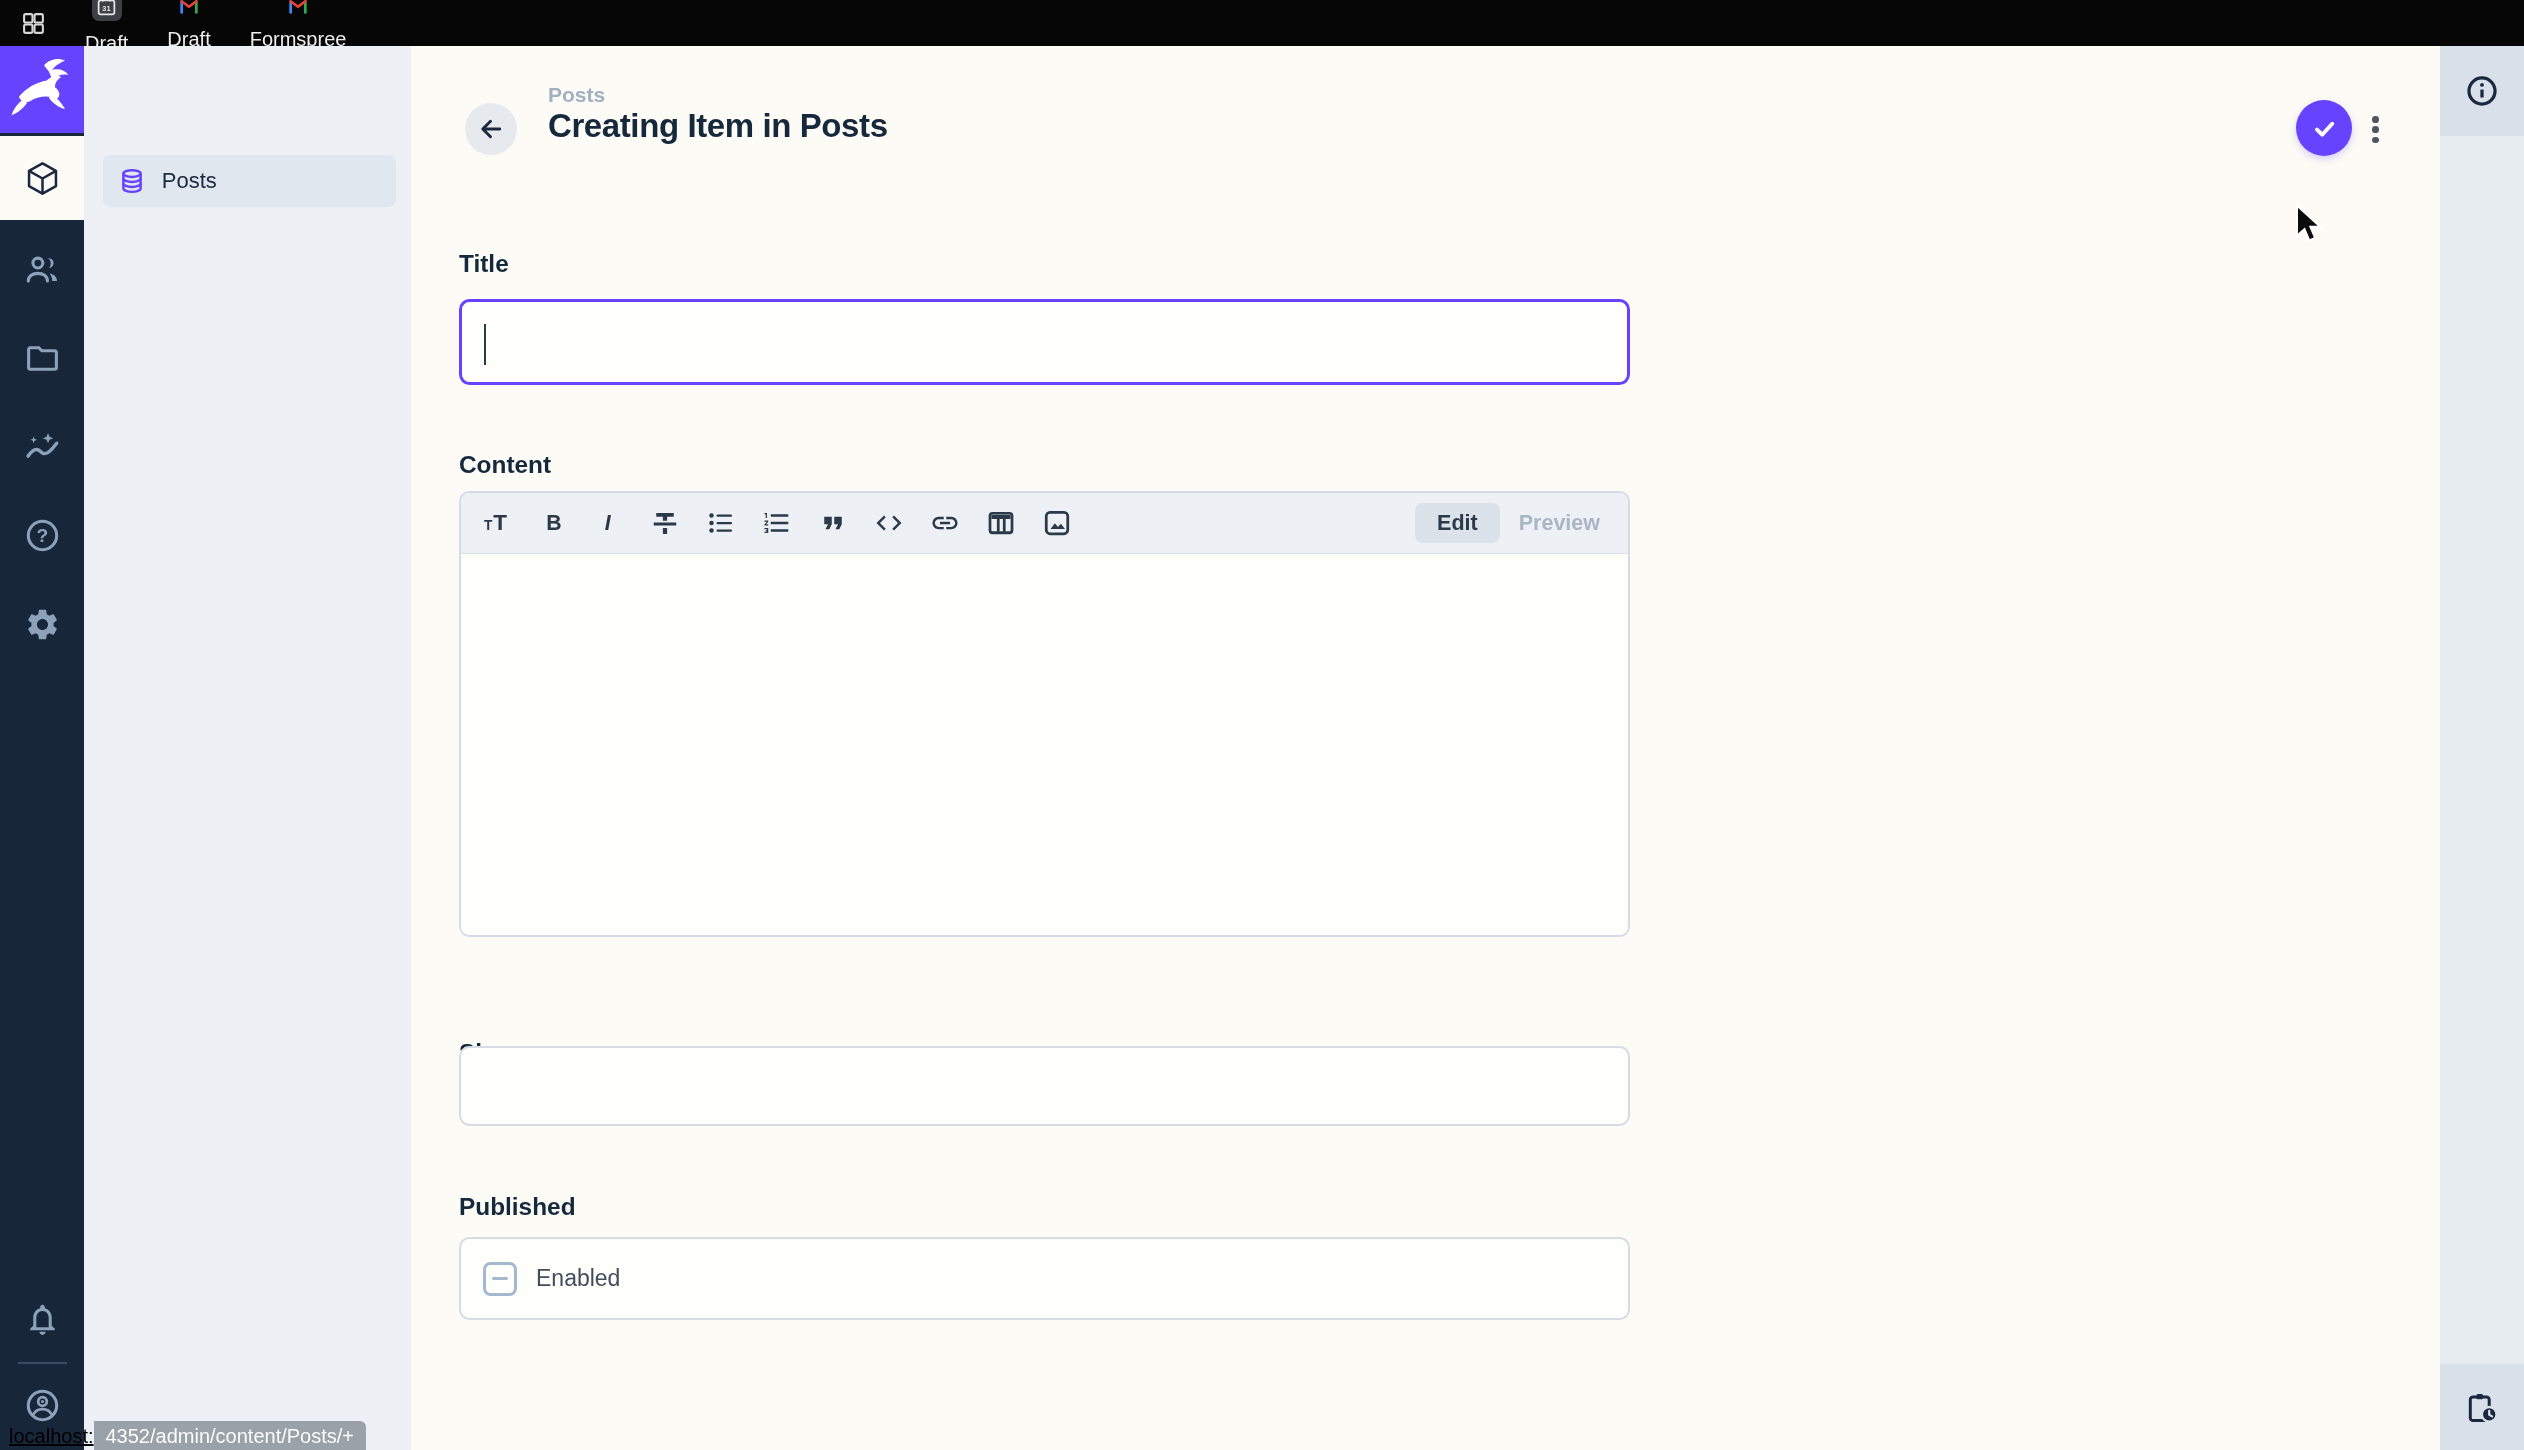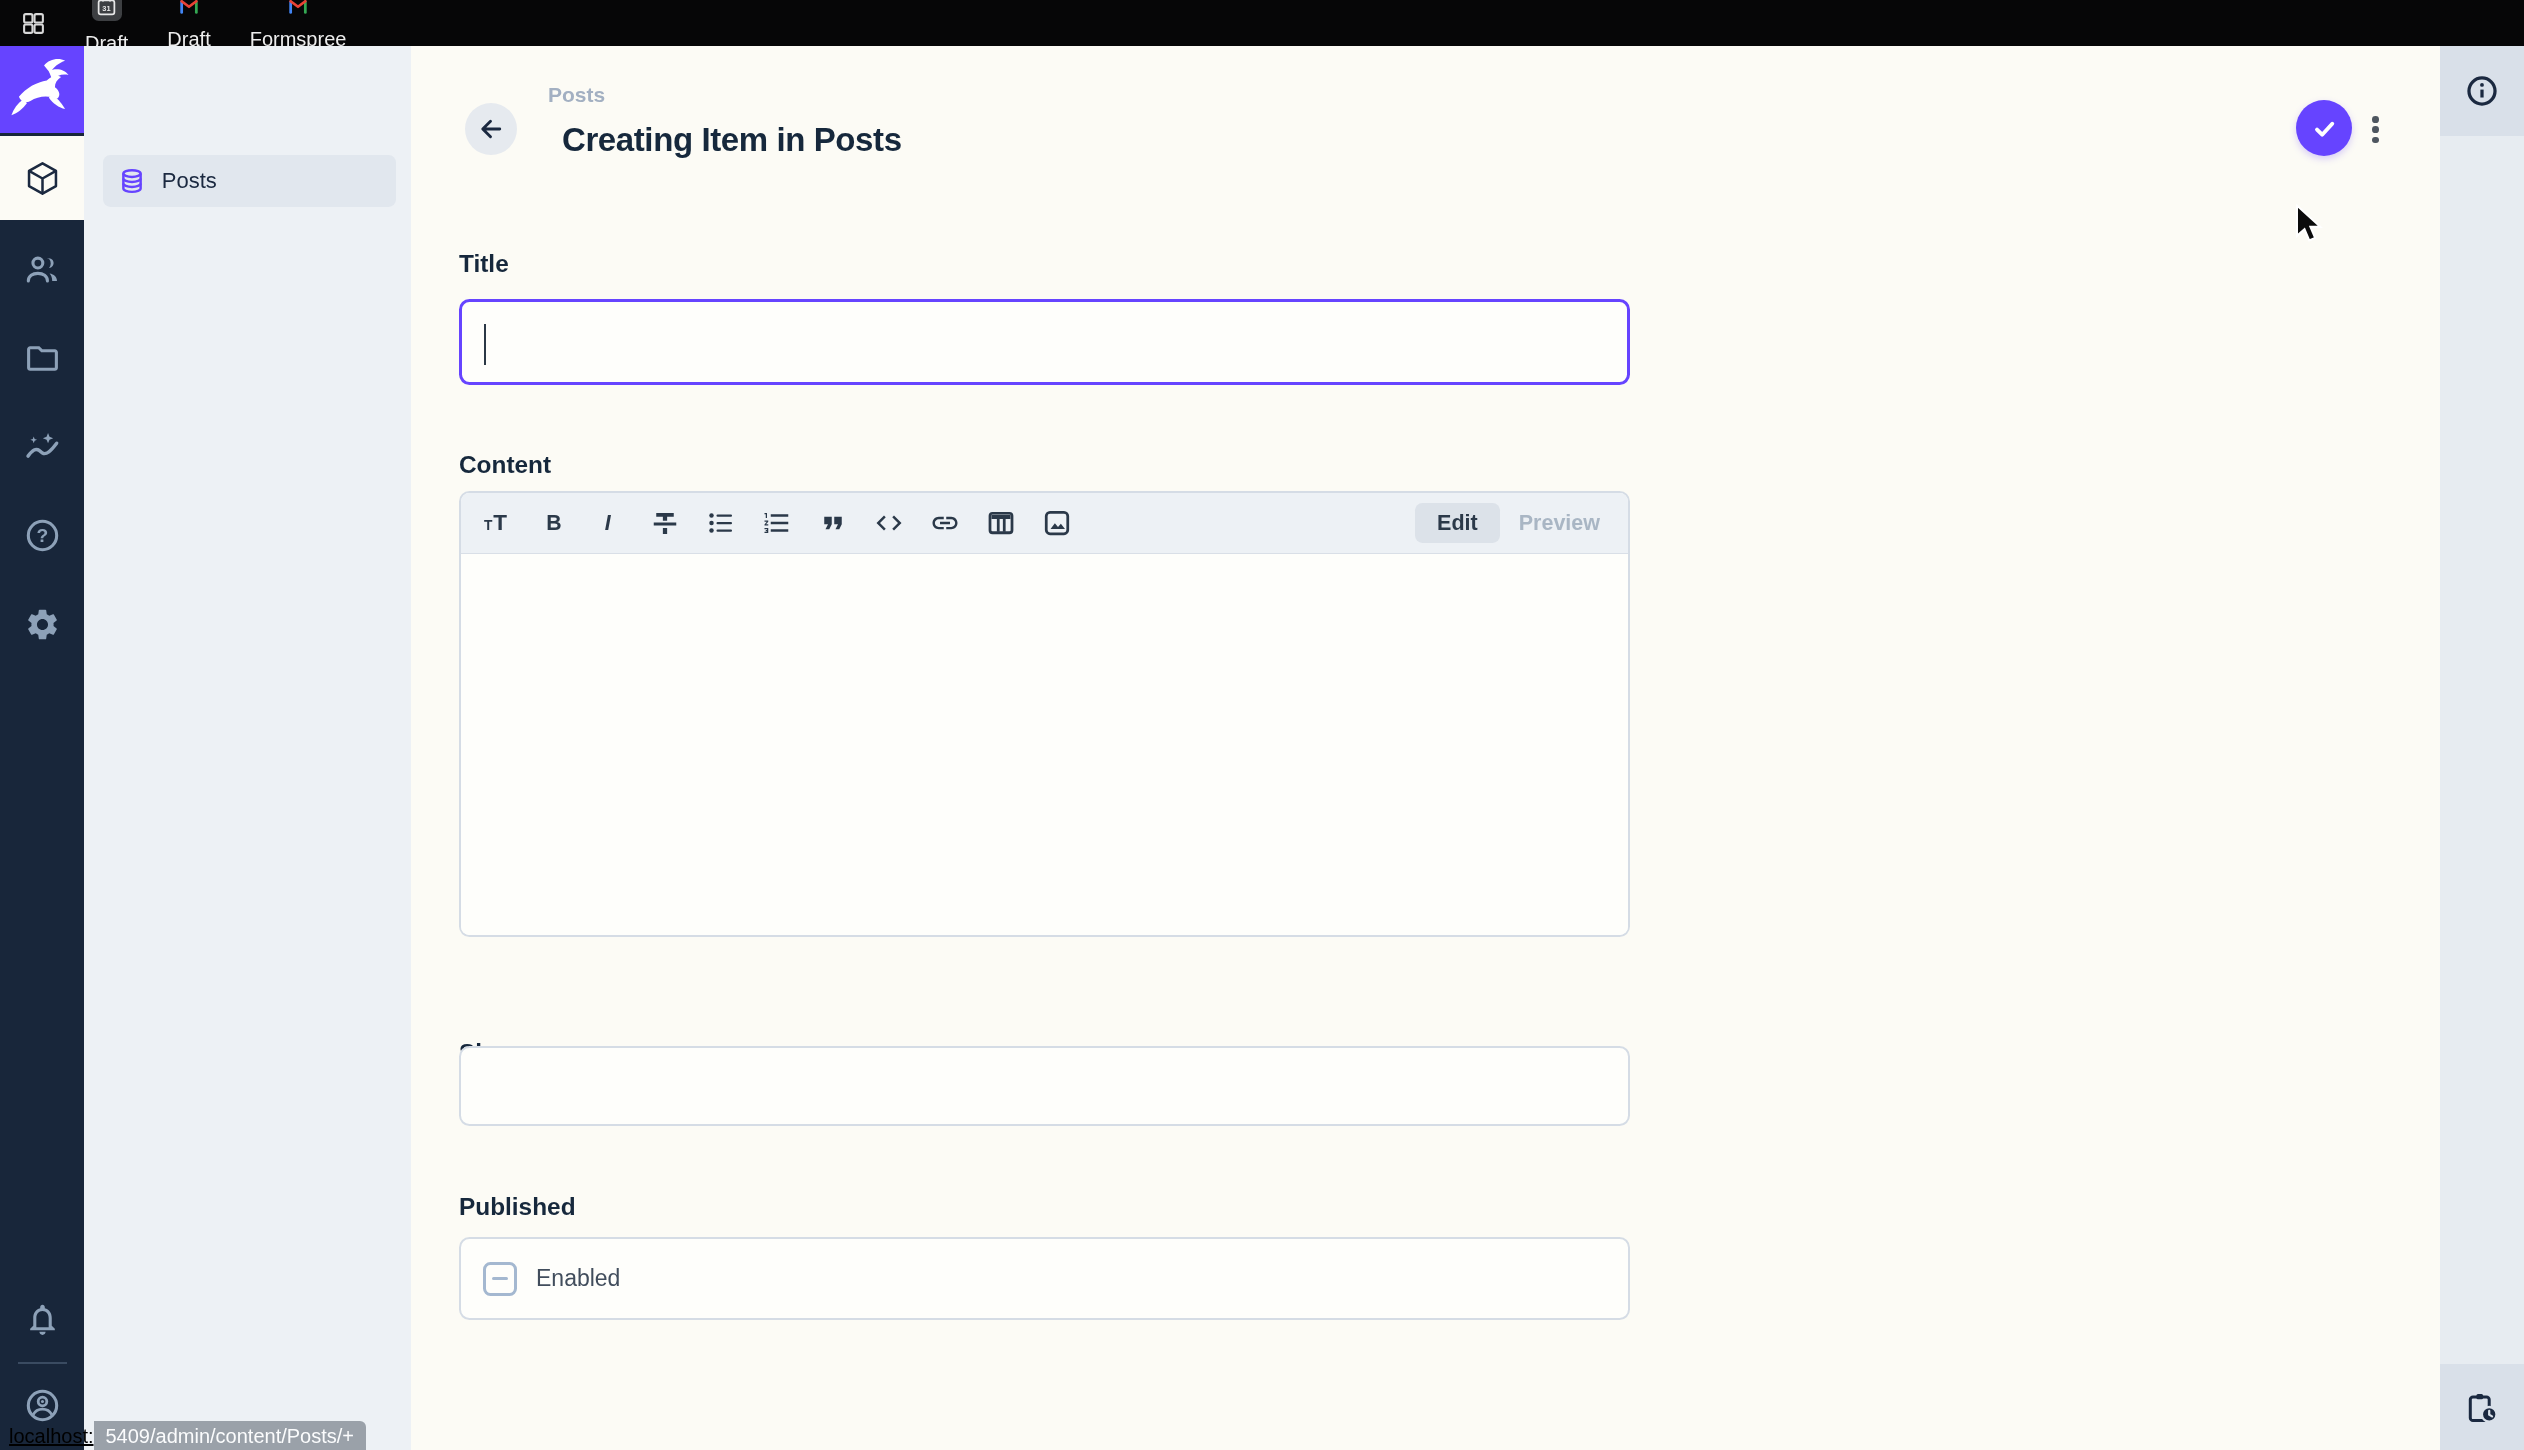--- a/index.html
+++ b/index.html
@@ -213,21 +213,21 @@
 
   <main class="abs main">
     <div class="abs back-btn">
       <span>
         <svg width="30" height="30" viewBox="0 0 24 24" fill="none" stroke="#1b2940" stroke-width="2.3" stroke-linecap="round" stroke-linejoin="round">
           <path d="M19 12H5.6 M11.6 5.8 L5.4 12 l6.2 6.2"></path>
         </svg>
       </span>
     </div>
     <div class="abs crumb">Posts</div>
-    <h1 class="abs page-title" style="margin:14px">Creating Item in Posts</h1>
+    <h1 class="abs page-title" style="margin:0">Creating Item in Posts</h1>
 
     <div class="abs check-btn">
       <span>
         <svg width="31" height="31" viewBox="0 0 24 24" fill="none" stroke="#ffffff" stroke-width="3" stroke-linecap="round" stroke-linejoin="round">
           <path d="M6.2 12.8 l4 4 L18 8.3"></path>
         </svg>
       </span>
     </div>
     <div class="abs kebab">
       <i></i>
@@ -345,21 +345,21 @@
           <rect x="8.3" y="2.6" width="4.4" height="3.6" rx="1" fill="#1b2940"></rect>
           <circle cx="16.8" cy="16.2" r="4.9" fill="#1b2940" stroke="#d9e0e9" stroke-width="1.6"></circle>
           <path d="M16.8 13.9 v2.5 l1.9 1.2" fill="none" stroke="#d9e0e9" stroke-width="1.5" stroke-linecap="round"></path>
         </svg>
       </span>
     </div>
   </aside>
 
   <div class="abs status">
     <span class="pre">localhost:</span>
-    <span class="rest">5409/admin/content/Posts/+</span>
+    <span class="rest">4352/admin/content/Posts/+</span>
   </div>
 
   <div class="abs" style="left:2294px;top:204px">
     <svg width="34" height="46" viewBox="0 0 23 31">
       <path d="M2 1 L2 21.5 L7.1 17 L10.3 24.6 L14.3 22.9 L11.1 15.4 L17.8 15.4 Z" fill="#0b0b0b" stroke="#ffffff" stroke-width="1.4"></path>
     </svg>
   </div>
 
 </div>
 

